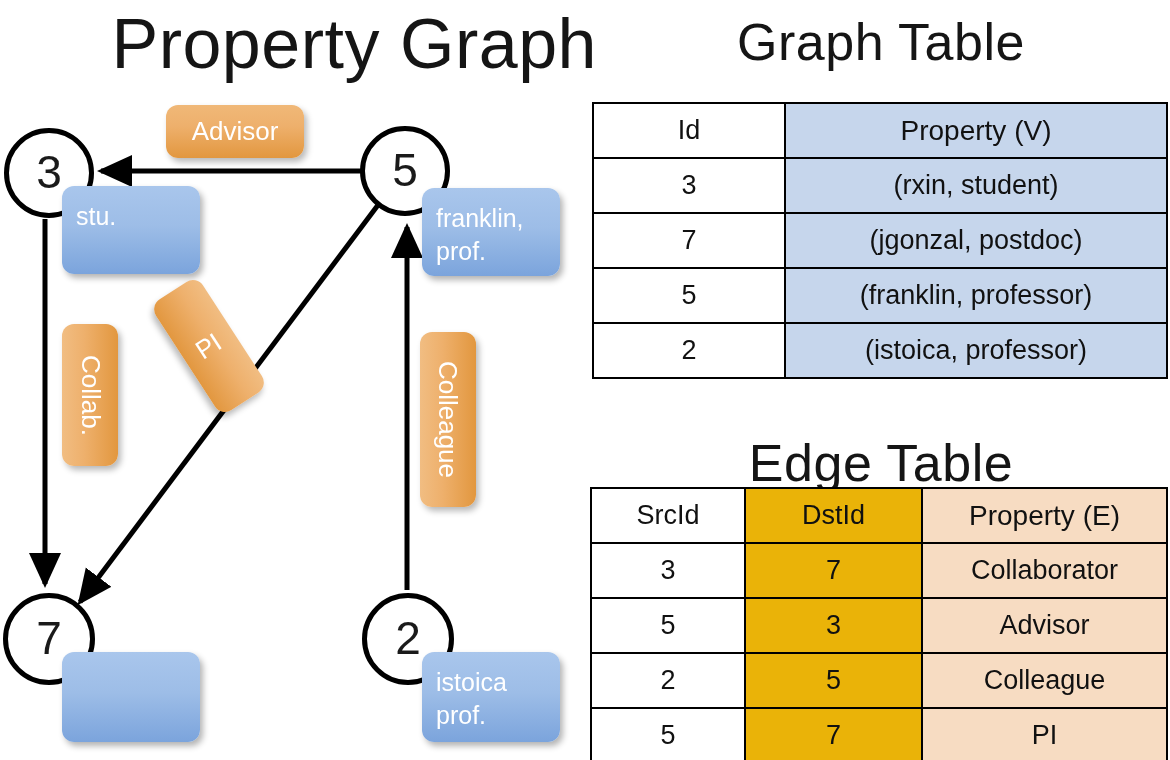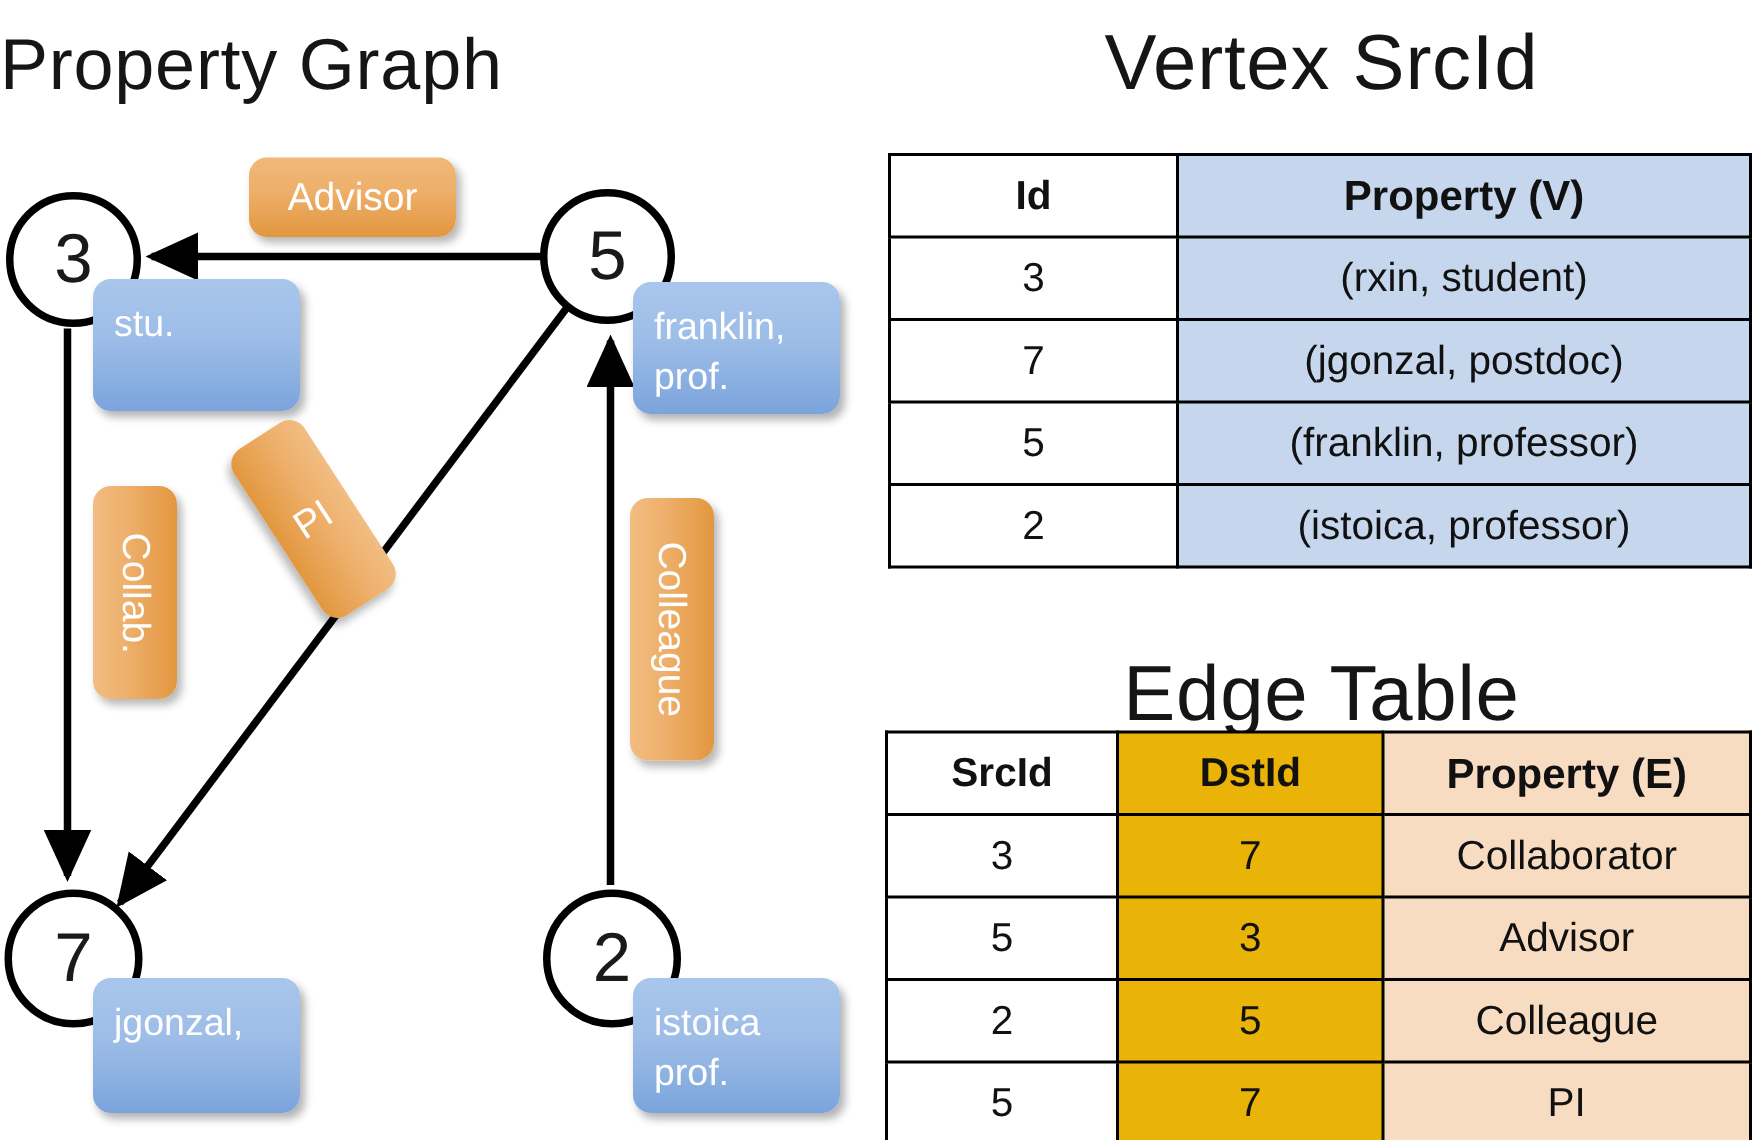--- a/index.html
+++ b/index.html
@@ -19,24 +19,24 @@
   
   .title {
     position: absolute;
     font-family: "Liberation Sans", sans-serif;
     font-weight: 300;
     color: #151515;
     white-space: nowrap;
     letter-spacing: 0.5px;
   }
   #title-property-graph {
-    left: 0; top: 12px;
+    left: 17px; top: 12px;
     width: 580px;
-    text-align: left;
-    font-size: 48px;
+    text-align: right;
+    font-size: 70px;
     line-height: 64px;
   }
   #title-vertex-table {
     left: 592px; top: 10px;
     width: 578px;
     text-align: center;
     font-size: 52px;
     line-height: 64px;
   }
   #title-edge-table {
@@ -160,21 +160,21 @@
     font-family: "Liberation Sans", sans-serif;
   }
   .data-table td, .data-table th {
     border: 2px solid #000000;
     text-align: center;
     font-weight: 300;
     color: #111111;
     padding: 0;
   }
   .data-table th {
-    font-weight: 700;
+    font-weight: 400;
     margin-left: 46px;
   }
 
   #vertex-table {
     left: 592px; top: 102px;
     width: 576px;
   }
   #vertex-table th, #vertex-table td {
     height: 53px;
     font-size: 27px;
@@ -194,21 +194,21 @@
   #edge-table .col-src { width: 152px; background: #ffffff; text-align: center; }
   #edge-table .col-dst { width: 175px; background: #eab308; }
   #edge-table .col-eprop { background: #f7dcc2; }
   #edge-table th.col-eprop { font-size: 28px; }
 </style>
 </head>
 <body>
 
 <div class="title" id="title-property-graph">Property Graph</div>
 
-<div class="title" id="title-vertex-table">Vertex SrcId</div>
+<div class="title" id="title-vertex-table">Graph Table</div>
 
 <div class="title" id="title-edge-table">Edge Table</div>
 
 <div id="graph-panel">
 
   <svg id="graph-edges" viewBox="0 0 585 760">
     <defs>
       <marker id="arrowhead" markerWidth="7" markerHeight="7" refX="6.2" refY="3.2" orient="auto" markerUnits="strokeWidth">
         <path d="M0,0 L7,3.2 L0,6.4 Z" fill="#000000"></path>
       </marker>
@@ -237,21 +237,20 @@
   </div>
 
   <div class="prop-box" id="prop-box-rxin">
     <div>stu.</div>
   </div>
   <div class="prop-box" id="prop-box-franklin">
     <div>franklin,</div>
     <div>prof.</div>
   </div>
   <div class="prop-box" id="prop-box-jgonzal">
-    <div>jgonzal,</div>
   </div>
   <div class="prop-box" id="prop-box-istoica">
     <div>istoica</div>
     <div>prof.</div>
   </div>
 
   <div class="edge-box" id="edge-box-advisor">
     <span class="vtext">Advisor</span>
   </div>
   <div class="edge-box" id="edge-box-collab">

